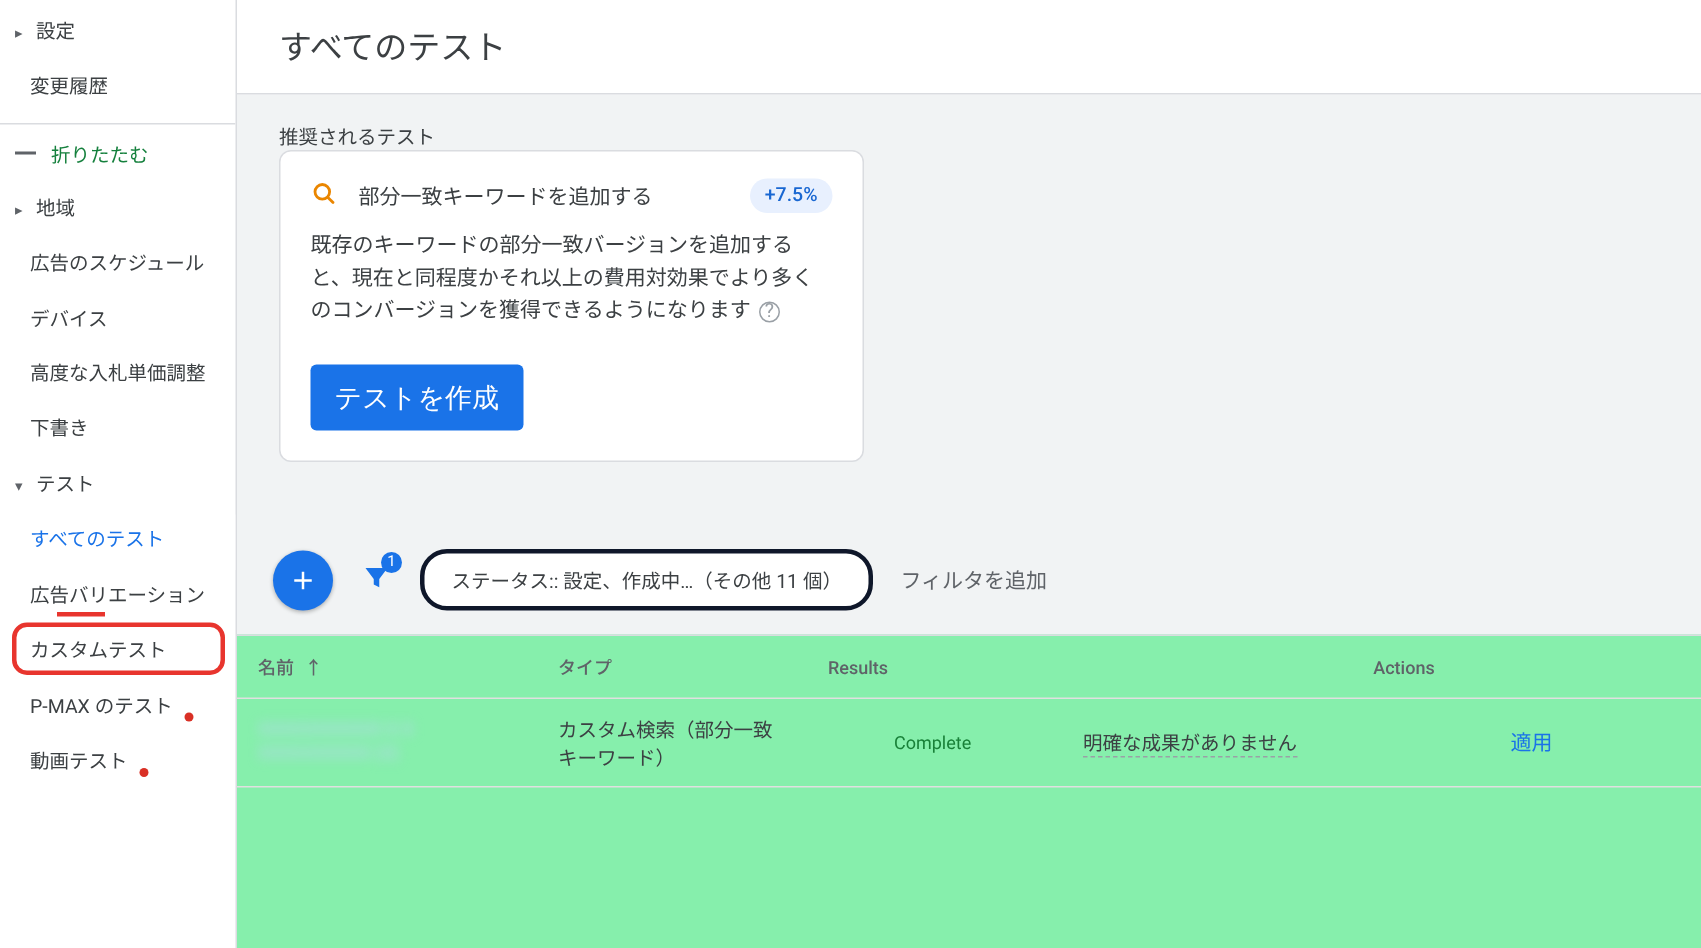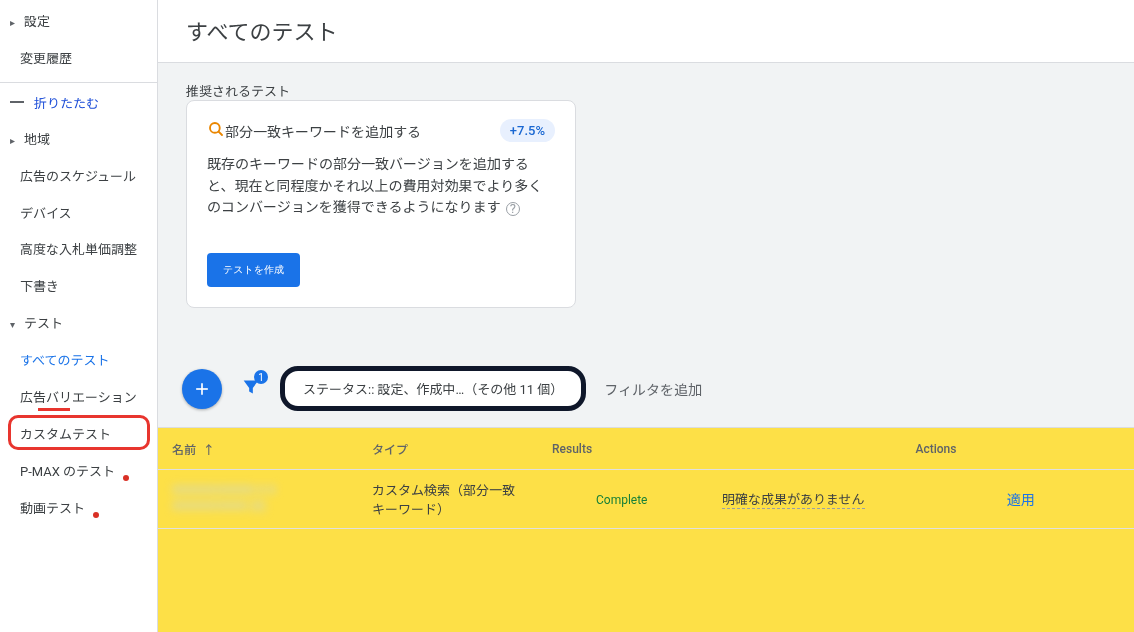--- a/index.html
+++ b/index.html
@@ -70,21 +70,21 @@
   .side-item .dot {
     width: 6px; height: 6px; border-radius: 50%;
     background: #d93025;
     margin-left: 8px;
   }
   .collapse-row {
     padding: 10px 10px 10px 10px;
     display: flex;
     align-items: center;
     font-size: 13px;
-    color: #1d4ed8;
+    color: #15803d;
     cursor: pointer;
     border-top: 1px solid #dadce0;
     margin-top: 4px;
   }
   .collapse-row .dash {
     width: 14px;
     height: 2px;
     background: #5f6368;
     margin-right: 10px;
   }
@@ -116,20 +116,21 @@
     background: #fff;
     border: 1px solid #dadce0;
     border-radius: 8px;
     width: 390px;
     padding: 18px 20px 20px 20px;
   }
   .card-top {
     display: flex;
     align-items: center;
     margin-bottom: 12px;
+    gap: 14px;
   }
   .card-top .search-ico {
     color: #ea8600;
     font-size: 16px;
     font-weight: bold;
   }
   .card-top .card-title {
     flex: 1;
     font-size: 14px;
     color: #3c4043;
@@ -139,42 +140,42 @@
     color: #1967d2;
     font-weight: 500;
     font-size: 13px;
     padding: 4px 10px;
     border-radius: 14px;
   }
   .card-desc {
     font-size: 14px;
     color: #3c4043;
     line-height: 1.55;
-    margin-bottom: 34px;
+    margin-bottom: 24px;
   }
   .card-desc .help-ico {
     color: #9aa0a6;
     font-size: 13px;
     border: 1px solid #9aa0a6;
     border-radius: 50%;
     width: 14px; height: 14px;
     display: inline-flex;
     align-items: center;
     justify-content: center;
     line-height: 1;
     vertical-align: middle;
     margin-left: 2px;
   }
   .create-btn {
     background: #1a73e8;
     color: #fff;
     border: none;
     border-radius: 4px;
     padding: 10px 16px;
-    font-size: 10px;
+    font-size: 18px;
     cursor: pointer;
   }
   
   .filter-row {
     display: flex;
     align-items: center;
     padding: 54px 24px 16px 24px;
     gap: 18px;
   }
   .plus-btn {
@@ -202,35 +203,35 @@
     border-radius: 50%;
     background: #1a73e8;
     color: #fff;
     font-size: 10px;
     display: flex;
     align-items: center;
     justify-content: center;
   }
   .chip {
     background: #fff;
-    border: 5px solid #0f172a;
+    border: 3px solid #0f172a;
     border-radius: 18px;
     padding: 8px 18px;
     font-size: 13px;
     color: #3c4043;
     cursor: pointer;
   }
   .add-filter {
     font-size: 14px;
     color: #5f6368;
     cursor: pointer;
   }
   
   .table {
-    background: #fde047;
+    background: #86efac;
     border-top: 1px solid #dadce0;
     margin: 0;
     flex: 1;
   }
   .trow {
     display: flex;
     border-bottom: 1px solid #e0e0e0;
     align-items: center;
   }
   .trow.header {

